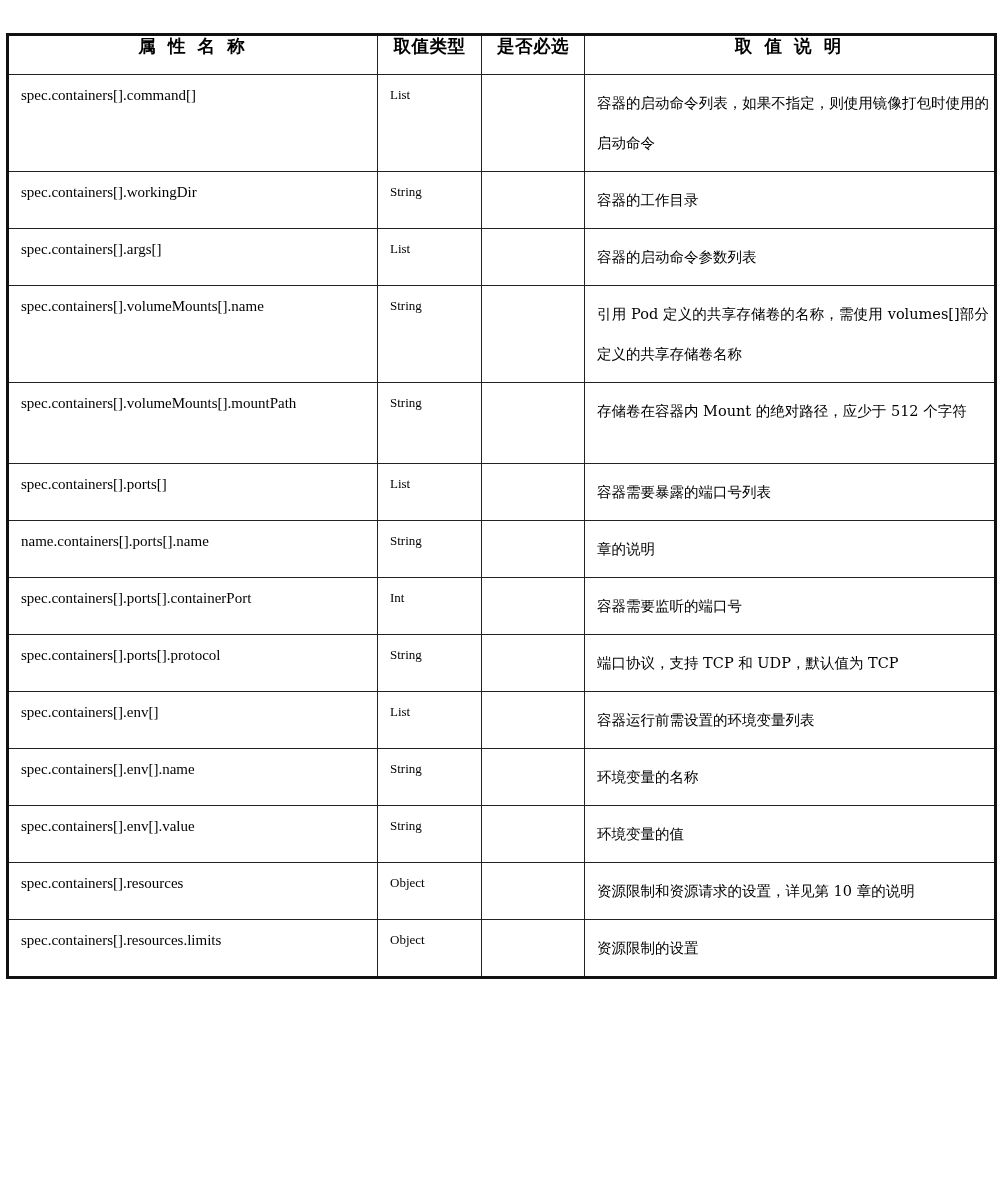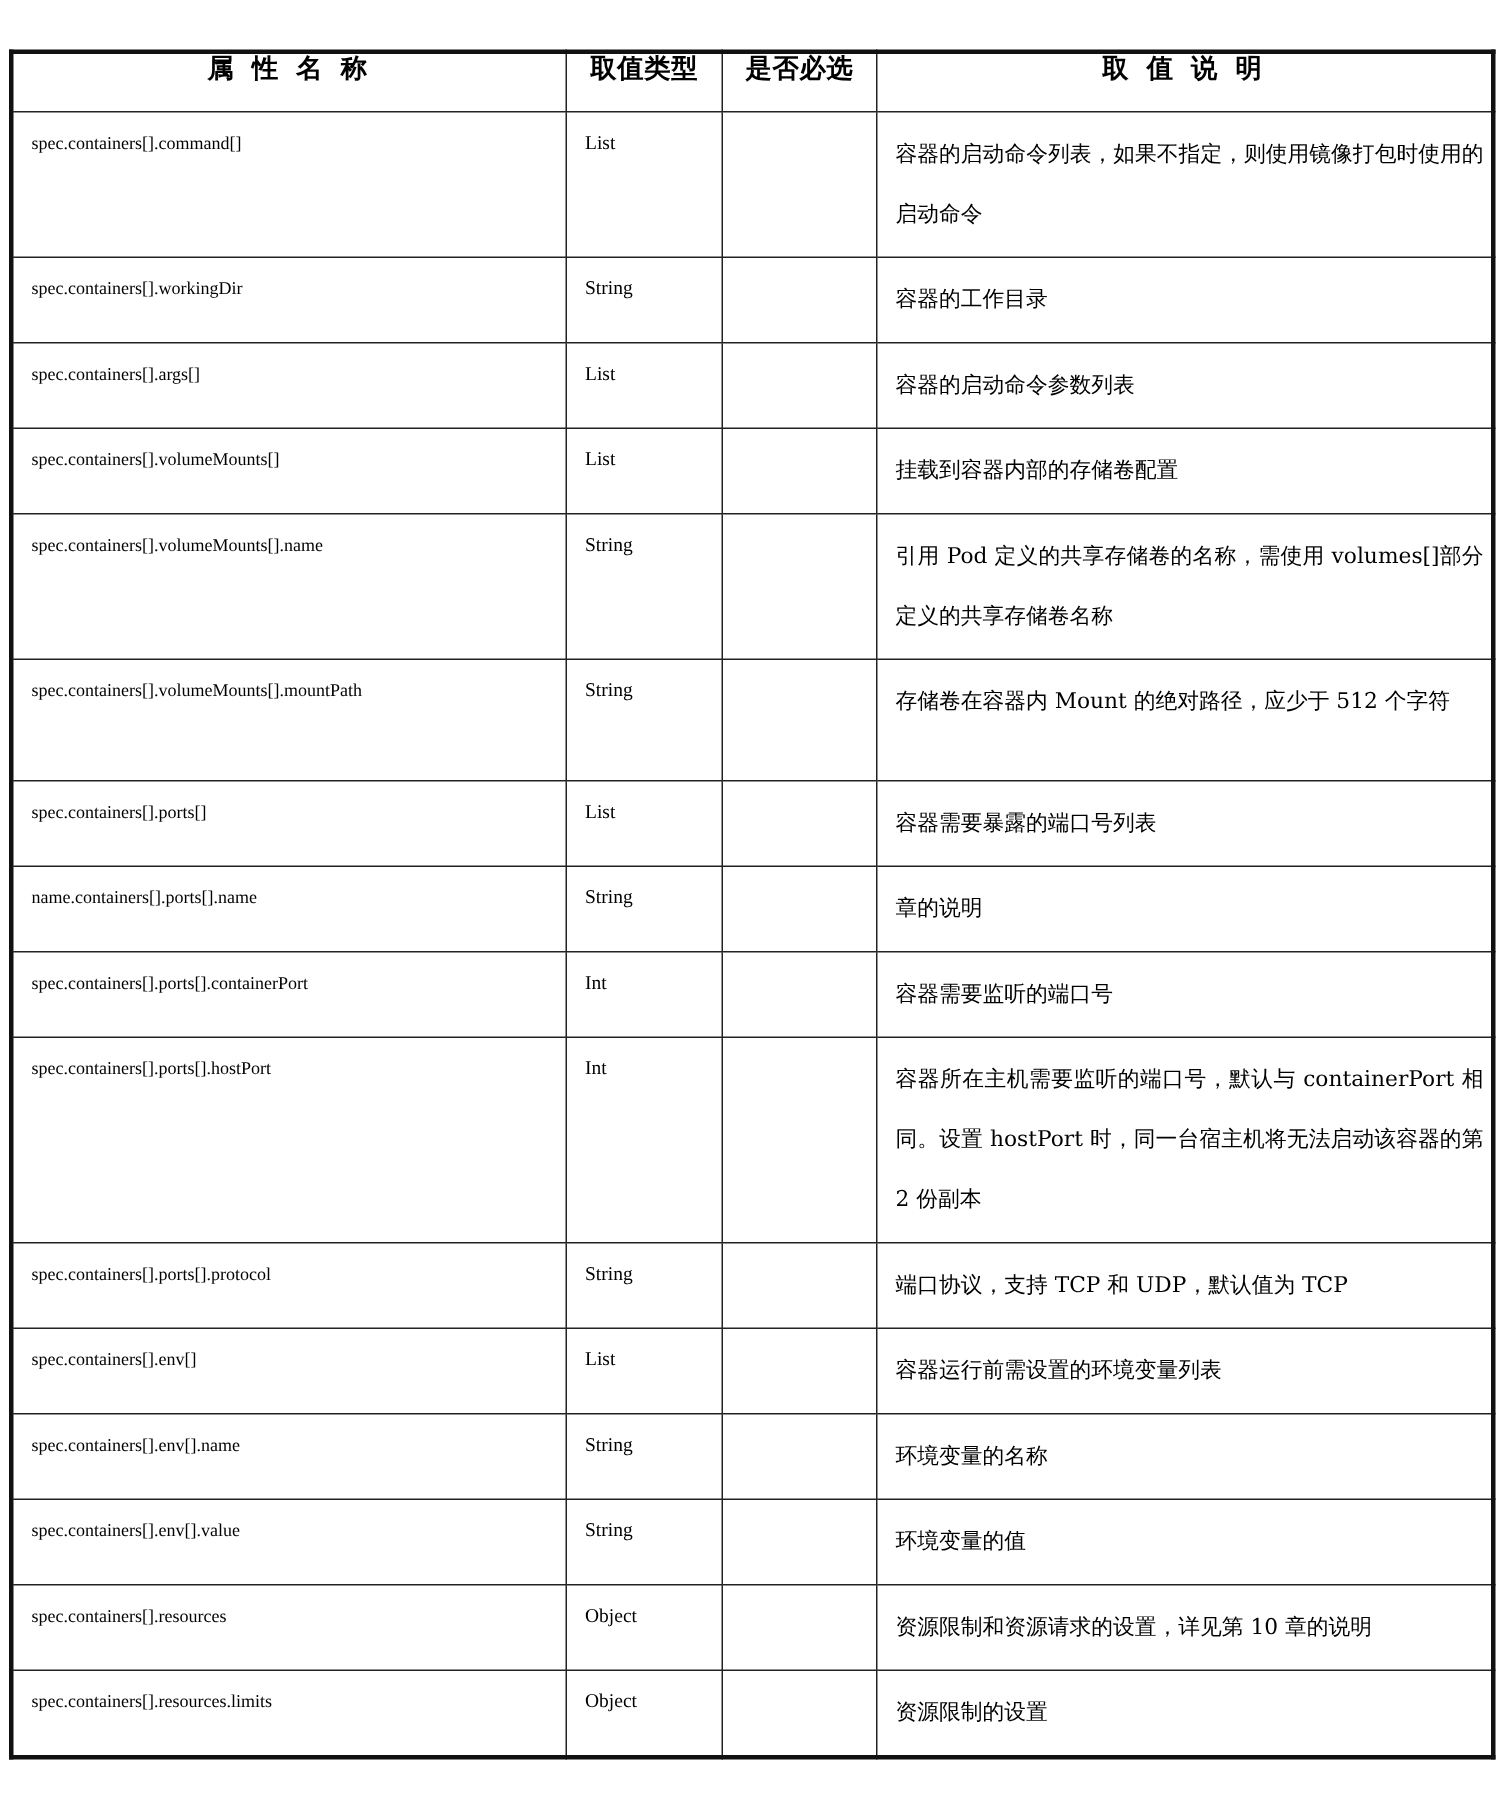--- a/index.html
+++ b/index.html
@@ -58,21 +58,21 @@
 
   td .cell {
     display: block;
     padding: 9px 9px 9px 12px;
     font-size: 15.5px;
     line-height: 40px;
     white-space: pre-wrap;
   }
   td.attr .cell {
     font-family: "Liberation Serif", "DejaVu Serif", serif;
-    font-size: 12px;
+    font-size: 15px;
     line-height: 22px;
     padding: 9px 6px 9px 12px;
   }
   td.type .cell,
   td.req .cell {
     font-family: "Liberation Serif", "DejaVu Serif", serif;
     font-size: 13px;
     line-height: 22px;
     padding: 9px 6px 9px 12px;
   }
@@ -153,73 +153,59 @@
           <td class="type">
             <span class="cell">List</span>
           </td>
           <td class="req">
             <span class="cell"></span>
           </td>
           <td class="desc">
             <span class="cell">容器的启动命令参数列表</span>
           </td>
         </tr>
-        <tr class="r-h1">
-          <td class="attr">
-            <span class="cell">spec.containers[].volumeMounts[]</span>
+        <tr class="r-h2">
+          <td class="attr">
+            <span class="cell">spec.containers[].volumeMounts[].name</span>
+          </td>
+          <td class="type">
+            <span class="cell">String</span>
+          </td>
+          <td class="req">
+            <span class="cell"></span>
+          </td>
+          <td class="desc">
+            <span class="cell justify">引用 Pod 定义的共享存储卷的名称，需使用 volumes[]部分定义的共享存储卷名称</span>
+          </td>
+        </tr>
+        <tr class="r-h2">
+          <td class="attr">
+            <span class="cell">spec.containers[].volumeMounts[].mountPath</span>
+          </td>
+          <td class="type">
+            <span class="cell">String</span>
+          </td>
+          <td class="req">
+            <span class="cell"></span>
+          </td>
+          <td class="desc">
+            <span class="cell justify">存储卷在容器内 Mount 的绝对路径，应少于 512 个字符</span>
+          </td>
+        </tr>
+        <tr class="r-h1">
+          <td class="attr">
+            <span class="cell">spec.containers[].ports[]</span>
           </td>
           <td class="type">
             <span class="cell">List</span>
           </td>
           <td class="req">
             <span class="cell"></span>
           </td>
           <td class="desc">
-            <span class="cell">挂载到容器内部的存储卷配置</span>
-          </td>
-        </tr>
-        <tr class="r-h2">
-          <td class="attr">
-            <span class="cell">spec.containers[].volumeMounts[].name</span>
-          </td>
-          <td class="type">
-            <span class="cell">String</span>
-          </td>
-          <td class="req">
-            <span class="cell"></span>
-          </td>
-          <td class="desc">
-            <span class="cell justify">引用 Pod 定义的共享存储卷的名称，需使用 volumes[]部分定义的共享存储卷名称</span>
-          </td>
-        </tr>
-        <tr class="r-h2">
-          <td class="attr">
-            <span class="cell">spec.containers[].volumeMounts[].mountPath</span>
-          </td>
-          <td class="type">
-            <span class="cell">String</span>
-          </td>
-          <td class="req">
-            <span class="cell"></span>
-          </td>
-          <td class="desc">
-            <span class="cell justify">存储卷在容器内 Mount 的绝对路径，应少于 512 个字符</span>
-          </td>
-        </tr>
-        <tr class="r-h1">
-          <td class="attr">
-            <span class="cell">spec.containers[].ports[]</span>
-          </td>
-          <td class="type">
-            <span class="cell">List</span>
-          </td>
-          <td class="req">
-            <span class="cell"></span>
-          </td>
-          <td class="desc">
             <span class="cell">容器需要暴露的端口号列表</span>
           </td>
         </tr>
         <tr class="r-h1">
           <td class="attr">
             <span class="cell">name.containers[].ports[].name</span>
           </td>
           <td class="type">
             <span class="cell">String</span>
           </td>
@@ -235,34 +221,20 @@
             <span class="cell">spec.containers[].ports[].containerPort</span>
           </td>
           <td class="type">
             <span class="cell">Int</span>
           </td>
           <td class="req">
             <span class="cell"></span>
           </td>
           <td class="desc">
             <span class="cell">容器需要监听的端口号</span>
-          </td>
-        </tr>
-        <tr class="r-h3">
-          <td class="attr">
-            <span class="cell">spec.containers[].ports[].hostPort</span>
-          </td>
-          <td class="type">
-            <span class="cell">Int</span>
-          </td>
-          <td class="req">
-            <span class="cell"></span>
-          </td>
-          <td class="desc">
-            <span class="cell justify">容器所在主机需要监听的端口号，默认与 containerPort 相同。设置 hostPort 时，同一台宿主机将无法启动该容器的第 2 份副本</span>
           </td>
         </tr>
         <tr class="r-h1">
           <td class="attr">
             <span class="cell">spec.containers[].ports[].protocol</span>
           </td>
           <td class="type">
             <span class="cell">String</span>
           </td>
           <td class="req">

